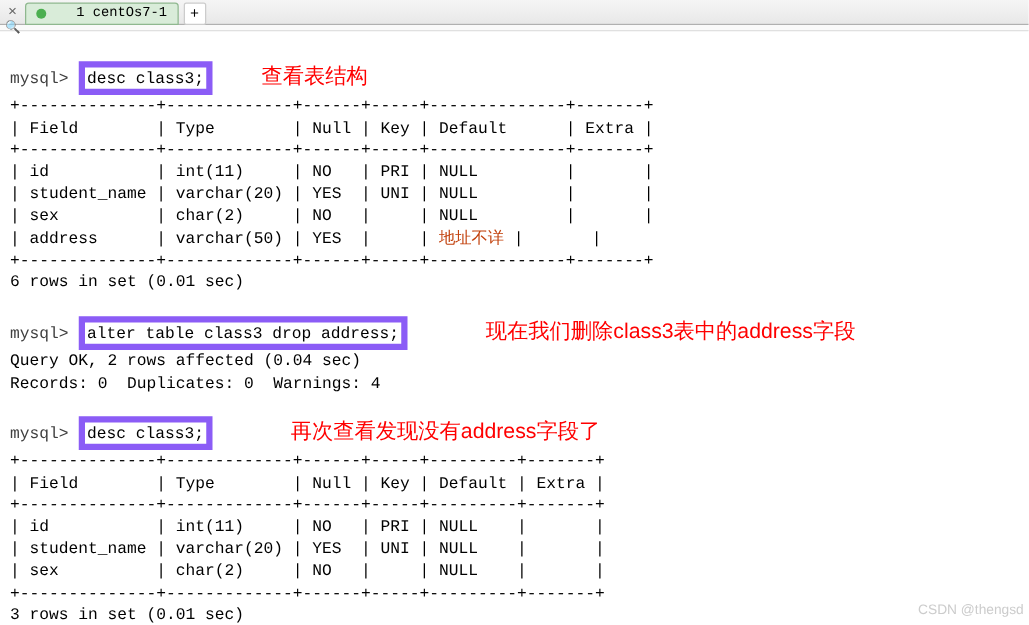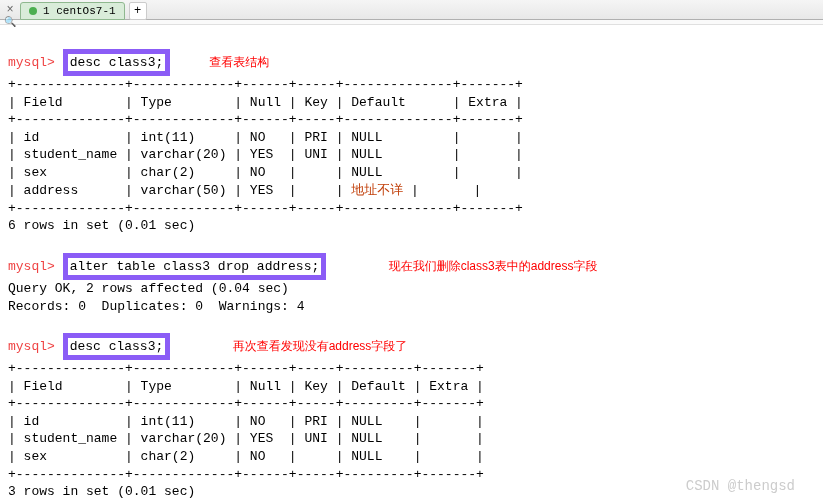--- a/index.html
+++ b/index.html
@@ -28,21 +28,21 @@
       font-size: 12px;
       cursor: pointer;
     }
     .tab {
       background: #d9ecd9;
       border: 1px solid #8fb88f;
       border-radius: 3px 3px 0 0;
       padding: 2px 8px;
       display: flex;
       align-items: center;
-      gap: 6px;
+      gap: 24px;
       font-size: 11px;
       height: 18px;
       margin-top: 2px;
     }
     .tab-dot {
       width: 8px;
       height: 8px;
       border-radius: 50%;
       background: #4caf50;
     }
@@ -69,49 +69,49 @@
       padding-left: 4px;
     }
     .search-icon { font-size: 10px; color: #999; }
     .terminal {
       padding: 6px 8px;
       line-height: 1.35;
       white-space: pre;
       font-family: "Consolas", "Courier New", monospace;
       color: #000;
     }
-    .prompt { color: #ef4444; }
+    .prompt { color: #404040; }
     .red-box {
       border: 5px solid #8b5cf6;
       padding: 0 2px;
       display: inline-block;
     }
     .anno-red {
       color: #ff0000;
       font-family: "Microsoft YaHei", sans-serif;
-      font-size: 12px;
+      font-size: 17px;
     }
     .gray-text {
       color: #c2410c;
       font-family: "Microsoft YaHei", sans-serif;
     }
     .cursor-block {
       display: inline-block;
       width: 8px;
       height: 14px;
       background: #00ff00;
       vertical-align: text-bottom;
     }
     .watermark {
       position: absolute;
-      right: 28px;
+      right: 4px;
       bottom: 6px;
       color: #ccc;
-      font-size: 14px;
-      font-family: Liberation Mono, monospace;
+      font-size: 11px;
+      font-family: Liberation Sans, sans-serif;
     }
   </style>
 </head>
 <body>
 
 <div class="title-bar">
   <div class="tab-close">×</div>
   <div class="tab">
     <span class="tab-dot"></span>
     <span>1 centOs7-1</span>

